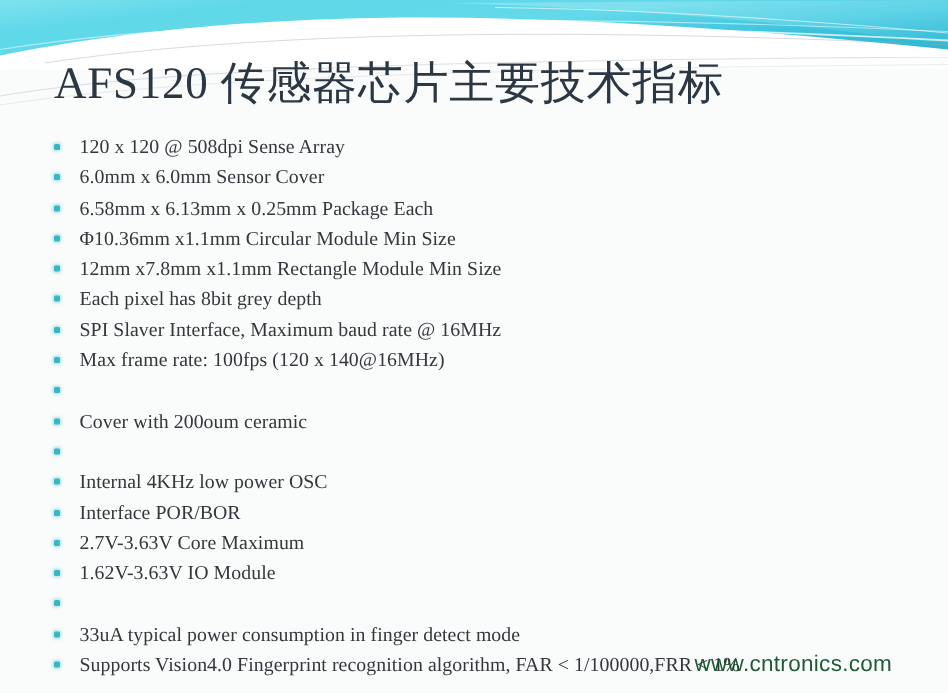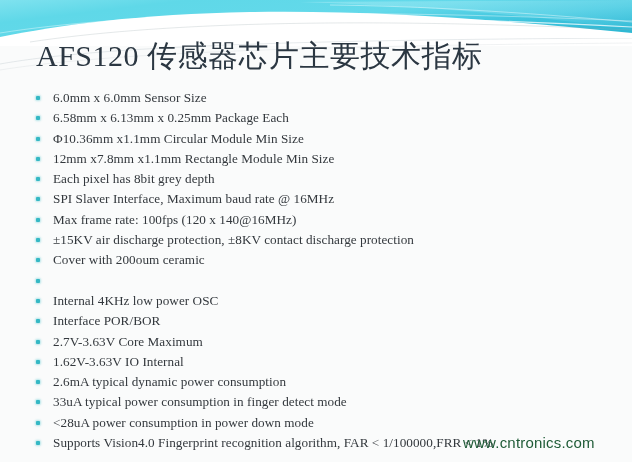--- a/index.html
+++ b/index.html
@@ -136,35 +136,35 @@
   <svg width="632" height="40" viewBox="0 0 632 40" xmlns="http://www.w3.org/2000/svg" style="position:absolute;left:0;top:38px;">
     <path d="M0,26 C90,10 260,2 632,0" stroke="#b8c2c8" stroke-width="0.7" fill="none" opacity="0.5"></path>
     <path d="M0,32 C100,16 280,8 632,5" stroke="#cfd6da" stroke-width="0.7" fill="none" opacity="0.45"></path>
   </svg>
 
   <div class="title-wrap">
     <h1 class="slide-title">AFS120 传感器芯片主要技术指标</h1>
   </div>
 
   <ul class="bullets" id="bullet-list">
-      <li class="bullet-item"><span class="bullet-marker"></span><span class="bullet-text">6.0mm x 6.0mm Sensor Size</span></li>
+      <li class="bullet-item"><span class="bullet-marker"></span><span class="bullet-text">120 x 120 @ 508dpi Sense Array</span></li>
+      <li class="bullet-item"><span class="bullet-marker"></span><span class="bullet-text">6.0mm x 6.0mm Sensor Cover</span></li>
       <li class="bullet-item"><span class="bullet-marker"></span><span class="bullet-text">6.58mm x 6.13mm x 0.25mm Package Each</span></li>
       <li class="bullet-item"><span class="bullet-marker"></span><span class="bullet-text">Φ10.36mm x1.1mm Circular Module Min Size</span></li>
       <li class="bullet-item"><span class="bullet-marker"></span><span class="bullet-text">12mm x7.8mm x1.1mm Rectangle Module Min Size</span></li>
       <li class="bullet-item"><span class="bullet-marker"></span><span class="bullet-text">Each pixel has 8bit grey depth</span></li>
       <li class="bullet-item"><span class="bullet-marker"></span><span class="bullet-text">SPI Slaver Interface, Maximum baud rate @ 16MHz</span></li>
       <li class="bullet-item"><span class="bullet-marker"></span><span class="bullet-text">Max frame rate: 100fps (120 x 140@16MHz)</span></li>
-      <li class="bullet-item"><span class="bullet-marker"></span><span class="bullet-text">±15KV air discharge protection, ±8KV contact discharge protection</span></li>
+      <li class="bullet-item"><span class="bullet-marker"></span></li>
       <li class="bullet-item"><span class="bullet-marker"></span><span class="bullet-text">Cover with 200oum ceramic</span></li>
       <li class="bullet-item"><span class="bullet-marker"></span></li>
       <li class="bullet-item"><span class="bullet-marker"></span><span class="bullet-text">Internal 4KHz low power OSC</span></li>
       <li class="bullet-item"><span class="bullet-marker"></span><span class="bullet-text">Interface POR/BOR</span></li>
       <li class="bullet-item"><span class="bullet-marker"></span><span class="bullet-text">2.7V-3.63V Core Maximum</span></li>
-      <li class="bullet-item"><span class="bullet-marker"></span><span class="bullet-text">1.62V-3.63V IO Internal</span></li>
-      <li class="bullet-item"><span class="bullet-marker"></span><span class="bullet-text">2.6mA typical dynamic power consumption</span></li>
+      <li class="bullet-item"><span class="bullet-marker"></span><span class="bullet-text">1.62V-3.63V IO Module</span></li>
+      <li class="bullet-item"><span class="bullet-marker"></span></li>
       <li class="bullet-item"><span class="bullet-marker"></span><span class="bullet-text">33uA typical power consumption in finger detect mode</span></li>
-      <li class="bullet-item"><span class="bullet-marker"></span><span class="bullet-text">&lt;28uA power consumption in power down mode</span></li>
       <li class="bullet-item"><span class="bullet-marker"></span><span class="bullet-text">Supports Vision4.0 Fingerprint recognition algorithm, FAR &lt; 1/100000,FRR &lt; 1%</span></li>
     </ul>
 
   <div class="watermark">www.cntronics.com</div>
 
 </div>
 
 </body></html>

